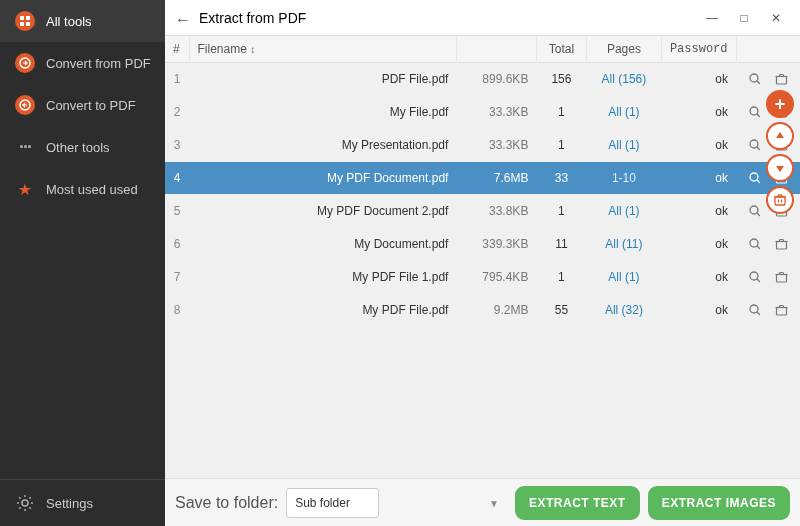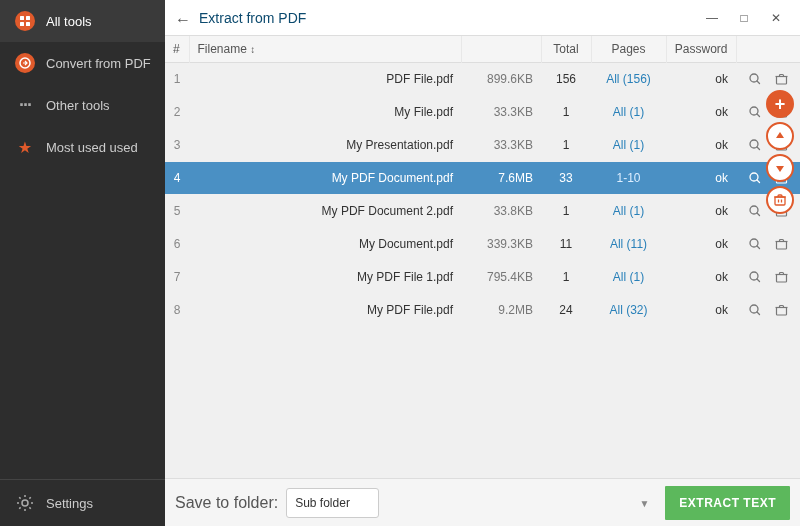--- a/index.html
+++ b/index.html
@@ -88,21 +88,21 @@
     .back-btn {
       cursor: pointer;
       color: #555;
       font-size: 16px;
       display: flex;
       align-items: center;
     }
     .title-text {
       font-size: 14px;
       font-weight: 500;
-      color: #0c4a6e;
+      color: #000000;
       flex: 1;
     }
     .window-controls {
       display: flex;
       gap: 4px;
     }
     .win-btn {
       width: 28px; height: 24px;
       display: flex; align-items: center; justify-content: center;
       cursor: pointer;
@@ -223,21 +223,21 @@
       top: 50%;
       transform: translateY(-50%);
       pointer-events: none;
       color: #888;
       font-size: 10px;
     }
     .btn-extract {
       height: 34px;
       padding: 0 14px;
       border: none;
-      border-radius: 1px;
+      border-radius: 9px;
       font-size: 12px;
       font-weight: 600;
       cursor: pointer;
       letter-spacing: 0.5px;
     }
     .btn-extract-text {
       background: #5cb85c;
       color: #fff;
     }
     .btn-extract-images {
@@ -281,20 +281,31 @@
         <svg width="12" height="12" viewBox="0 0 12 12" fill="none">
           <circle cx="6" cy="6" r="5" fill="none" stroke="white" stroke-width="1.5"></circle>
           <path d="M4 6 L8 6 M6 4 L8 6 L6 8" stroke="white" stroke-width="1.2" fill="none"></path>
         </svg>
       </div>
     </div>
     <span>Convert from PDF</span>
   </div>
   <div class="sidebar-item">
     <div class="sidebar-icon">
+      <div class="icon-convert-to">
+        <svg width="12" height="12" viewBox="0 0 12 12" fill="none">
+          <circle cx="6" cy="6" r="5" fill="none" stroke="white" stroke-width="1.5"></circle>
+          <path d="M8 6 L4 6 M6 4 L4 6 L6 8" stroke="white" stroke-width="1.2" fill="none"></path>
+        </svg>
+      </div>
+    </div>
+    <span>Convert to PDF</span>
+  </div>
+  <div class="sidebar-item">
+    <div class="sidebar-icon">
       <div class="icon-other" style="color:#aaa; font-size:18px; letter-spacing:-2px;">···</div>
     </div>
     <span>Other tools</span>
   </div>
   <div class="sidebar-item">
     <div class="sidebar-icon">
       <div class="icon-most-used">★</div>
     </div>
     <span>Most used used</span>
   </div>
@@ -327,21 +338,21 @@
     <div class="content-with-buttons" style="flex:1; overflow:hidden; display:flex; flex-direction:column;">
       <div class="table-area">
         <table>
           <thead>
             <tr>
               <th style="width:24px;">#</th>
               <th>Filename <span style="font-size:10px;">↕</span></th>
               <th style="text-align:right; width:80px;"></th>
               <th style="text-align:center; width:50px;">Total</th>
               <th style="text-align:center; width:75px;">Pages</th>
-              <th style="text-align:right; width:70px;">Password</th>
+              <th style="text-align:right; width:70px;font-family:Liberation Mono, monospace;">Password</th>
               <th style="width:55px;"></th>
             </tr>
           </thead>
           <tbody id="file-table-body">
           <tr>
     <td class="num">1</td>
     <td class="filename">PDF File.pdf</td>
     <td class="size">899.6KB</td>
     <td class="total">156</td>
     <td class="pages"><a href="#" style="">All (156)</a></td>
@@ -511,21 +522,21 @@
                         <path d="M0.5 3.5h12" stroke="#777" stroke-width="1.2"></path>
                       </svg>
                     </button>
       </div>
     </td>
   </tr>
               <tr>
     <td class="num">8</td>
     <td class="filename">My PDF File.pdf</td>
     <td class="size">9.2MB</td>
-    <td class="total">24</td>
+    <td class="total">55</td>
     <td class="pages"><a href="#" style="">All (32)</a></td>
     <td class="password">ok</td>
     <td class="actions">
       <div class="action-btns">
         <button class="action-btn">
                       <svg width="14" height="14" viewBox="0 0 14 14" fill="none">
                         <circle cx="6" cy="6" r="4" stroke="#777" stroke-width="1.3"></circle>
                         <path d="M9 9l2.5 2.5" stroke="#777" stroke-width="1.3" stroke-linecap="round"></path>
                       </svg>
                     </button>
@@ -544,20 +555,21 @@
       </div>
 
       <div class="bottom-bar">
         <span class="save-label">Save to folder:</span>
         <div class="select-wrapper">
           <select class="folder-select">
           <option value="Sub folder">Sub folder</option><option value="Same folder">Same folder</option><option value="Custom folder">Custom folder</option></select>
           <span class="select-arrow">▼</span>
         </div>
         <button class="btn-extract btn-extract-text">EXTRACT TEXT</button>
+        <button class="btn-extract btn-extract-images">EXTRACT IMAGES</button>
       </div>
     </div>
 
     <div class="right-btns">
       <div class="side-btn active" style="font-size:18px;">+</div>
       <div class="side-btn">
         <svg width="12" height="12" viewBox="0 0 12 12">
             <path d="M6 2L2 8h8z" fill="#e05a2b"></path>
           </svg>
       </div>

